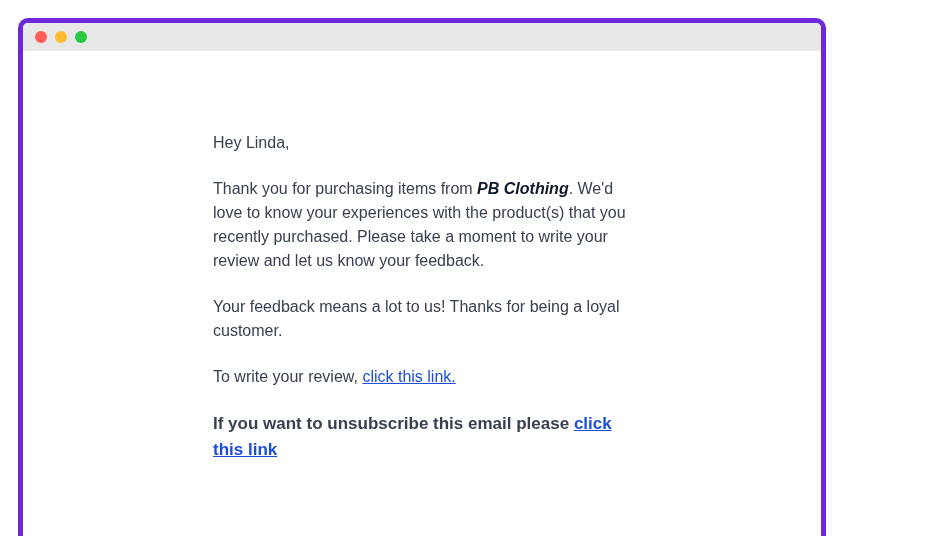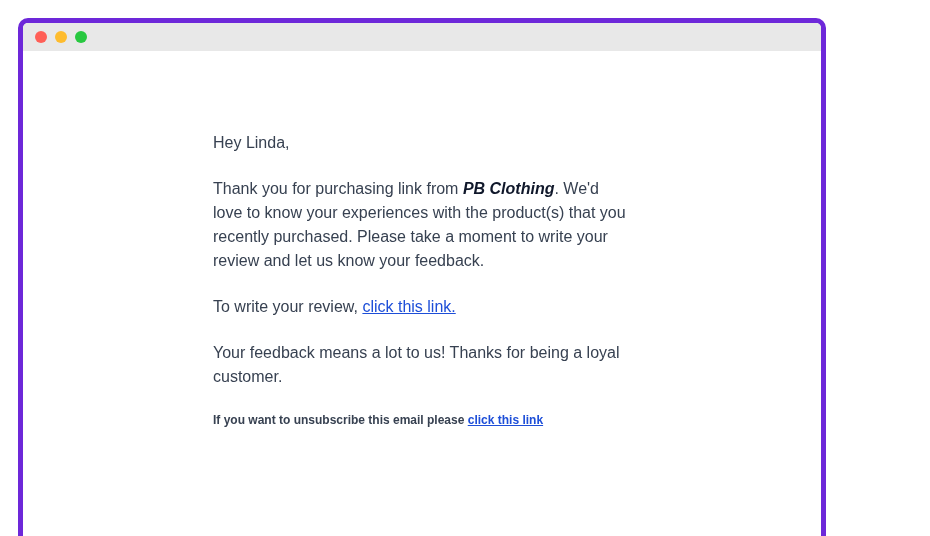--- a/index.html
+++ b/index.html
@@ -52,21 +52,21 @@
       font-weight: 700;
       color: #0f172a;
       font-style: italic;
     }
     .link {
       color: #1d4ed8;
       text-decoration: underline;
       cursor: pointer;
     }
     .footer {
-      font-size: 12px;
+      font-size: 17px;
       font-weight: 700;
       color: #374151;
       margin-top: 14px;
     }
     .footer .link {
       font-weight: 700;
     }
     .signoff {
       margin-bottom: 22px;
     }
@@ -79,23 +79,23 @@
 
 <div class="window">
   <div class="titlebar">
     <div class="traffic-light red"></div>
     <div class="traffic-light yellow"></div>
     <div class="traffic-light green"></div>
   </div>
   <div class="content">
     <p>Hey Linda,</p>
     <p>
-      <span>Thank you for purchasing link from </span><strong>PB Clothing</strong><span>. We'd love to know your experiences with the product(s) that you recently purchased. Please take a moment to write your review and let us know your feedback.</span>
+      <span>Thank you for purchasing items from </span><strong>PB Clothing</strong><span>. We'd love to know your experiences with the product(s) that you recently purchased. Please take a moment to write your review and let us know your feedback.</span>
     </p>
+    <p>Your feedback means a lot to us! Thanks for being a loyal customer.</p>
     <p>
       <span>To write your review, </span><a class="link">click this link.</a>
     </p>
-    <p>Your feedback means a lot to us! Thanks for being a loyal customer.</p>
     <p class="footer">
       <span>If you want to unsubscribe this email please </span><a class="link">click this link</a>
     </p>
   </div>
 </div>
 
 </body></html>

